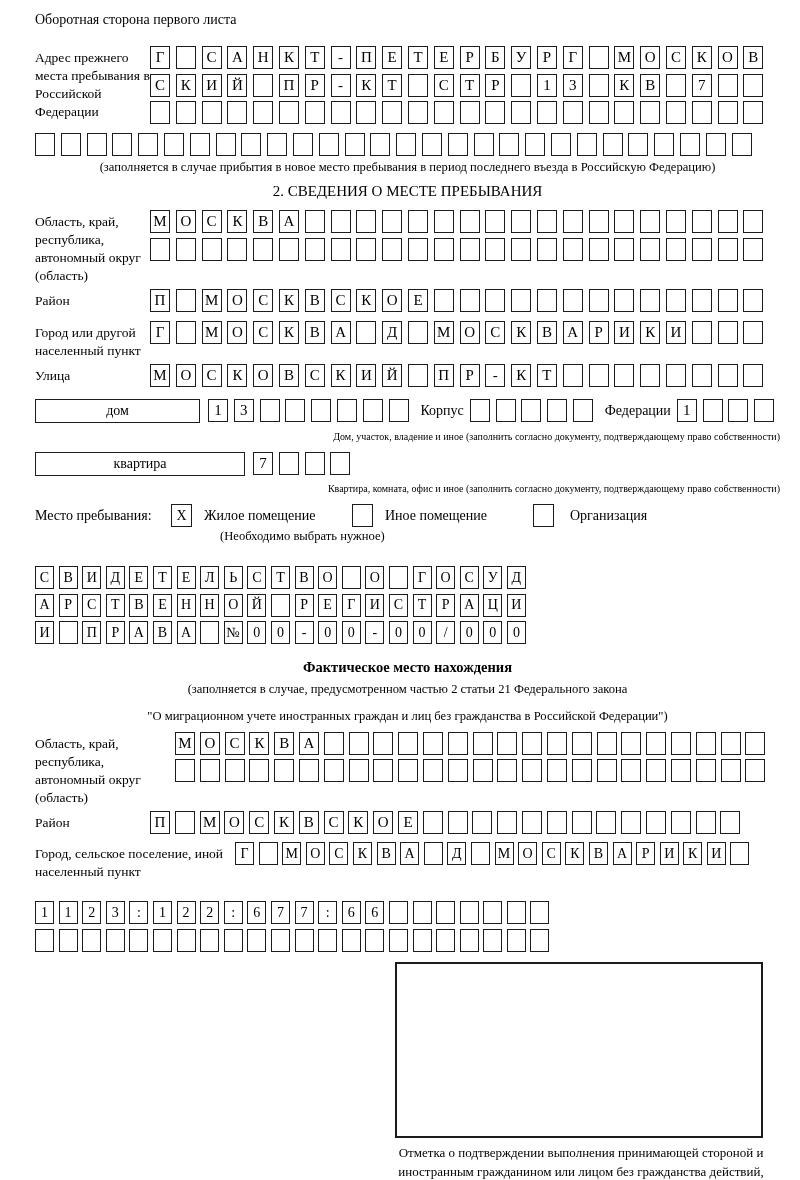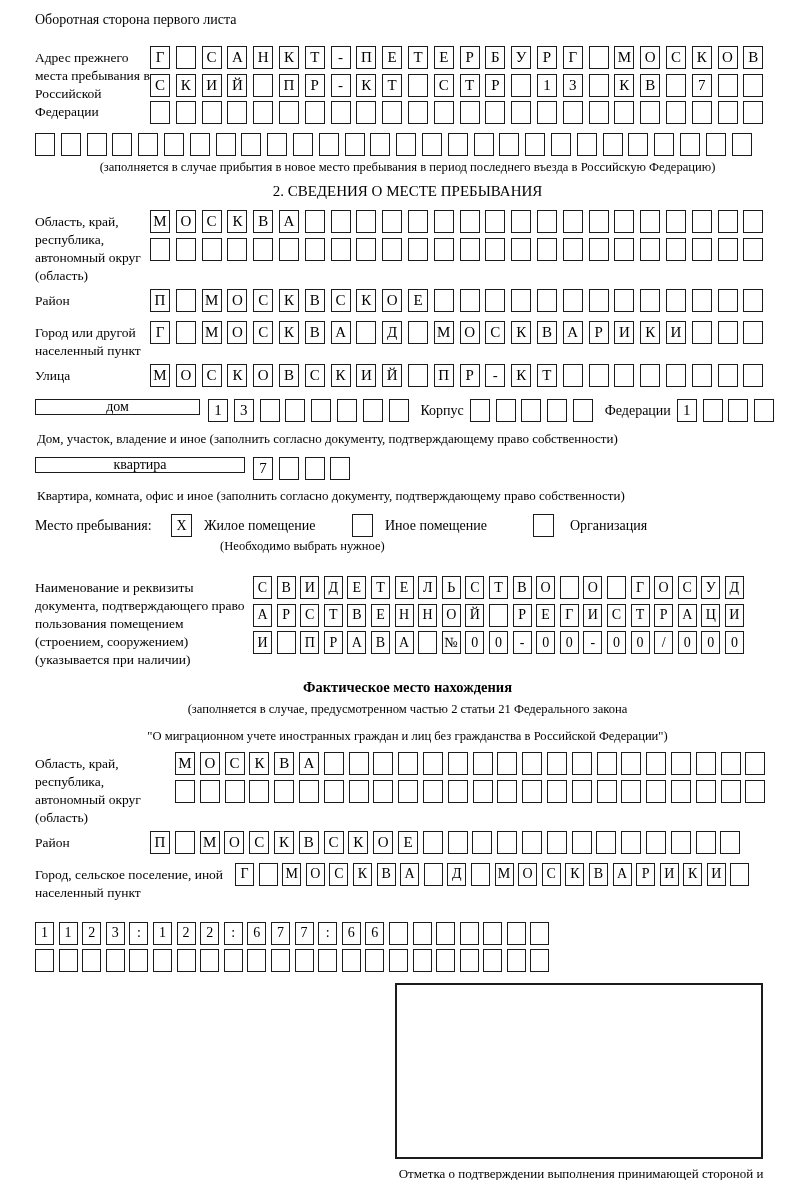--- a/index.html
+++ b/index.html
@@ -24,24 +24,24 @@
     border:1.6px solid #1c1c1c; margin-right:5.8px;
     display:flex; align-items:center; justify-content:center;
     font-size:15px; line-height:1;
   }
   .sm .cell   { width:19px; margin-right:4.6px; font-size:14px; }
   .tight .cell{ margin-right:4.8px; }
 
   .note { font-size:12.6px; text-align:center; margin:2px 0 8px; }
   .sectitle { font-size:15px; font-weight:normal; text-align:center; margin:6px 0 10px; }
   .subtitle { font-size:14.5px; font-weight:bold; text-align:center; margin:10px 0 6px; }
-  .caption { font-size:13px; margin:0 0 10px 2px; }
+  .caption { font-size:10px; margin:0 0 10px 2px;text-align:right; }
 
   .bigbox {
-    border:1.6px solid #1c1c1c; height:16px; flex:none;
+    border:1.6px solid #1c1c1c; height:24px; flex:none;
     display:flex; align-items:center; justify-content:center; font-size:14px;
   }
   .inline-lab { font-size:14px; line-height:24px; flex:none; padding:0 6px; }
   .cbox {
     flex:none; width:21px; height:23px; border:1.6px solid #1c1c1c;
     display:flex; align-items:center; justify-content:center;
     font-size:14px; margin:0 12px 0 8px;
   }
   .opt { font-size:14px; line-height:23px; flex:none; }
 
@@ -367,21 +367,20 @@
   <div class="cbox">X</div>
   <div class="opt" style="width:128px">Жилое помещение</div>
   <div class="cbox" style="margin-left:20px"></div>
   <div class="opt" style="width:124px">Иное помещение</div>
   <div class="cbox" style="margin-left:24px"></div>
   <div class="opt" style="margin-left:4px">Организация</div>
 </div>
 <div class="note" style="text-align:left; margin:2px 0 22px 185px;">(Необходимо выбрать нужное)</div>
 
 <div class="frow">
-  <div class="flabel w218">Наименование и реквизиты документа, подтверждающего право пользования помещением (строением, сооружением) (указывается при наличии)</div>
   <div class="rowstack sm">
     <div class="cells">
         <span class="cell">С</span>
         <span class="cell">В</span>
         <span class="cell">И</span>
         <span class="cell">Д</span>
         <span class="cell">Е</span>
         <span class="cell">Т</span>
         <span class="cell">Е</span>
         <span class="cell">Л</span>

